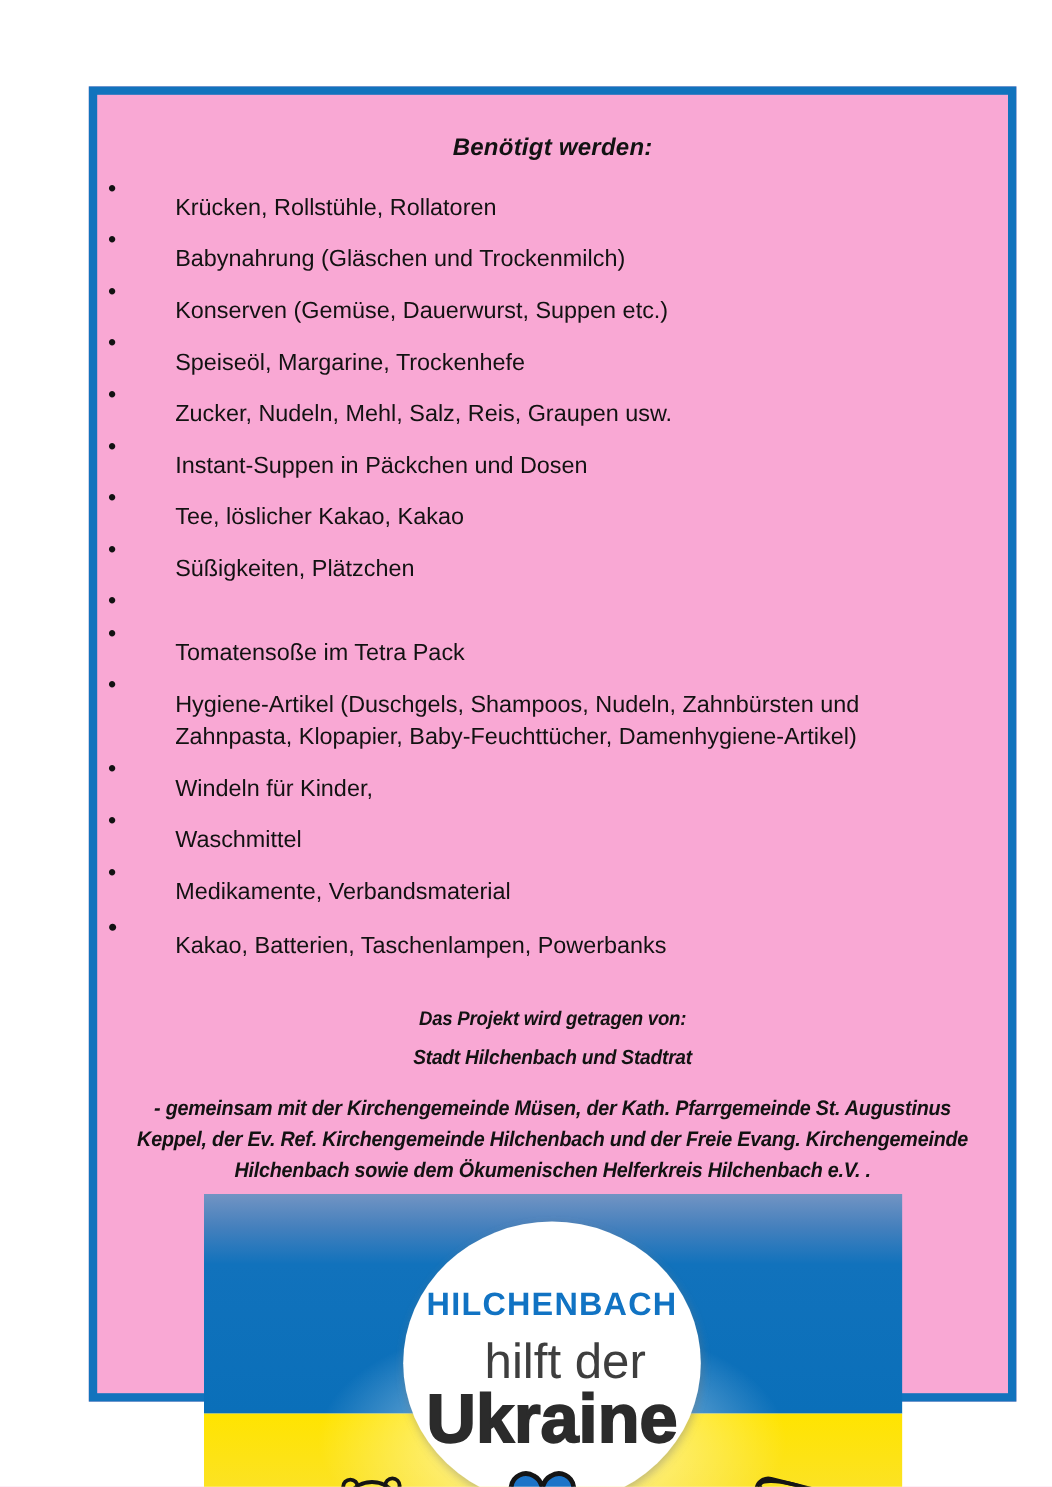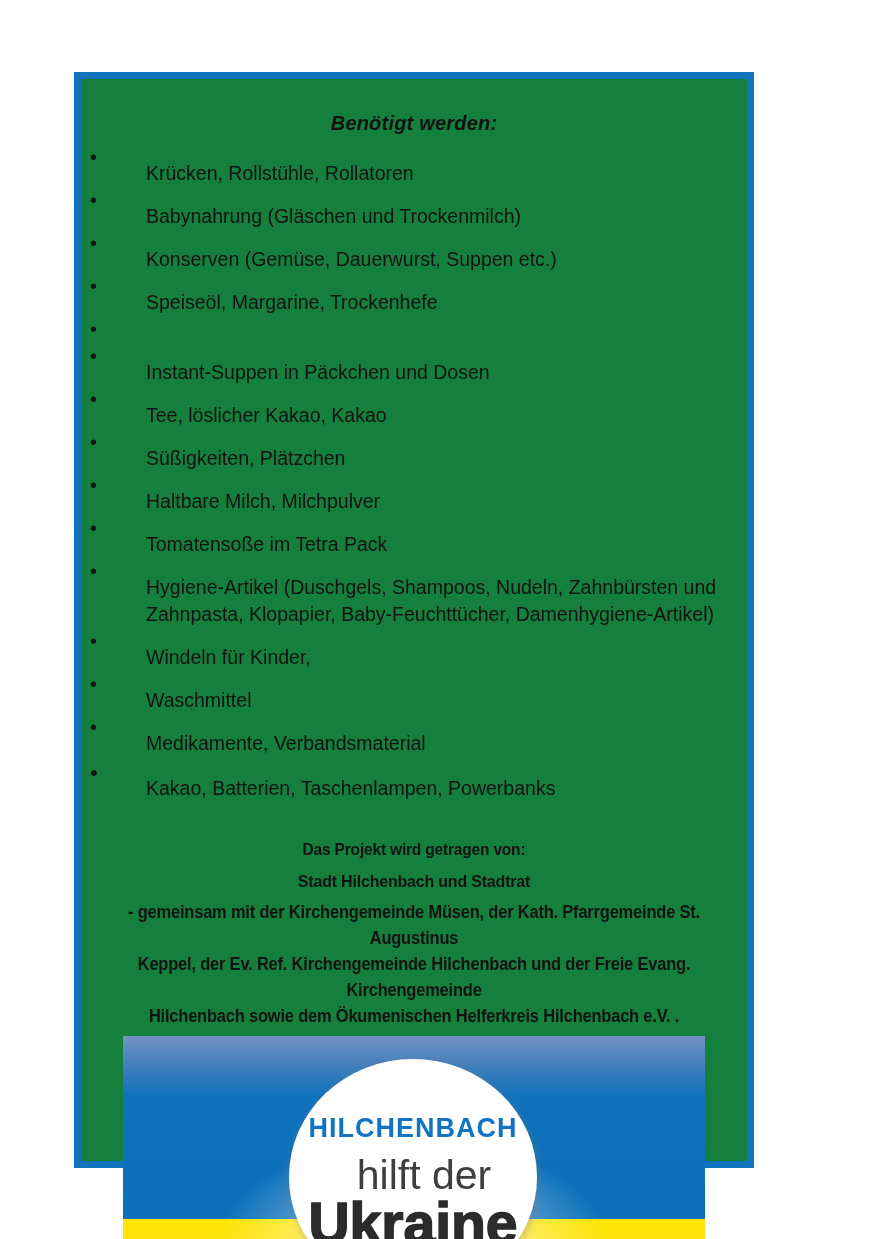--- a/index.html
+++ b/index.html
@@ -1,37 +1,37 @@
 <!DOCTYPE html>
 <html><head>
 <meta charset="utf-8">
 <style>
   html,body{margin:0;padding:0;}
   body{
     width:877px;height:1239px;position:relative;background:#ffffff;
     font-family:"Liberation Sans", sans-serif;color:#121212;overflow:hidden;
   }
   .frame{
-    position:absolute;left:74px;top:72px;width:680px;height:1096px;
-    border:7px solid #1273BD;box-sizing:border-box;background:#15803d;
+    position:absolute;left:74px;top:72px;width:773px;height:1096px;
+    border:7px solid #1273BD;box-sizing:border-box;background:#f9a8d4;
   }
   .title{
     margin:33px 0 0 0;text-align:center;
     font-size:20px;font-weight:bold;font-style:italic;letter-spacing:.2px;
   }
   .list{margin-top:9px;}
   .item{display:flex;font-size:19.5px;line-height:27px;}
   .bullet{flex:0 0 56px;padding-left:9px;}
   .txt{max-width:612px;margin-top:16px;}
   .item--last{margin-top:2px;}
   .item--last .bullet{font-size:22px;}
-  .credits{text-align:center;font-weight:bold;letter-spacing:-.2px;}
+  .credits{text-align:center;font-weight:bold;font-style:italic;letter-spacing:-.2px;}
   .credits-heading{margin-top:36px;font-size:16.5px;line-height:22px;transform:scaleX(.94);}
   .credits-org{margin-top:11px;font-size:17px;line-height:22px;transform:scaleX(.94);}
-  .credits-body{margin-top:6px;}
+  .credits-body{margin-top:17px;}
   .credits-line{font-size:17.5px;line-height:26px;transform:scaleX(.94);}
   .flyer-art{margin:7px auto 0 auto;width:582px;height:397px;}
   .doodle{fill:none;stroke:#151515;stroke-width:3.2;stroke-linecap:round;stroke-linejoin:round;}
   .logo-city{font-family:"Liberation Sans",sans-serif;font-weight:bold;font-size:27px;letter-spacing:1px;fill:#1173C3;}
   .logo-sub{font-family:"Liberation Sans",sans-serif;font-size:41px;fill:#3E3E3E;}
   .logo-country{font-family:"Liberation Sans",sans-serif;font-weight:bold;font-size:57px;fill:#2B2B2B;stroke:#2B2B2B;stroke-width:1.6;}
   .can-label{font-family:"Liberation Sans",sans-serif;font-weight:bold;font-size:13px;fill:#151515;letter-spacing:1px;}
 </style>
 </head>
 <body>
@@ -52,36 +52,36 @@
     <div class="item">
         <span class="bullet">•</span>
         <span class="txt">Konserven (Gemüse, Dauerwurst, Suppen etc.)</span>
       </div>
     <div class="item">
         <span class="bullet">•</span>
         <span class="txt">Speiseöl, Margarine, Trockenhefe</span>
       </div>
     <div class="item">
         <span class="bullet">•</span>
+        <span class="txt">Zucker, Nudeln, Mehl, Salz, Reis, Graupen usw.</span>
       </div>
     <div class="item">
         <span class="bullet">•</span>
         <span class="txt">Instant-Suppen in Päckchen und Dosen</span>
       </div>
     <div class="item">
         <span class="bullet">•</span>
         <span class="txt">Tee, löslicher Kakao, Kakao</span>
       </div>
     <div class="item">
         <span class="bullet">•</span>
         <span class="txt">Süßigkeiten, Plätzchen</span>
       </div>
     <div class="item">
         <span class="bullet">•</span>
-        <span class="txt">Haltbare Milch, Milchpulver</span>
       </div>
     <div class="item">
         <span class="bullet">•</span>
         <span class="txt">Tomatensoße im Tetra Pack</span>
       </div>
     <div class="item">
         <span class="bullet">•</span>
         <span class="txt">Hygiene-Artikel (Duschgels, Shampoos, Nudeln, Zahnbürsten und Zahnpasta, Klopapier, Baby-Feuchttücher, Damenhygiene-Artikel)</span>
       </div>
     <div class="item">

